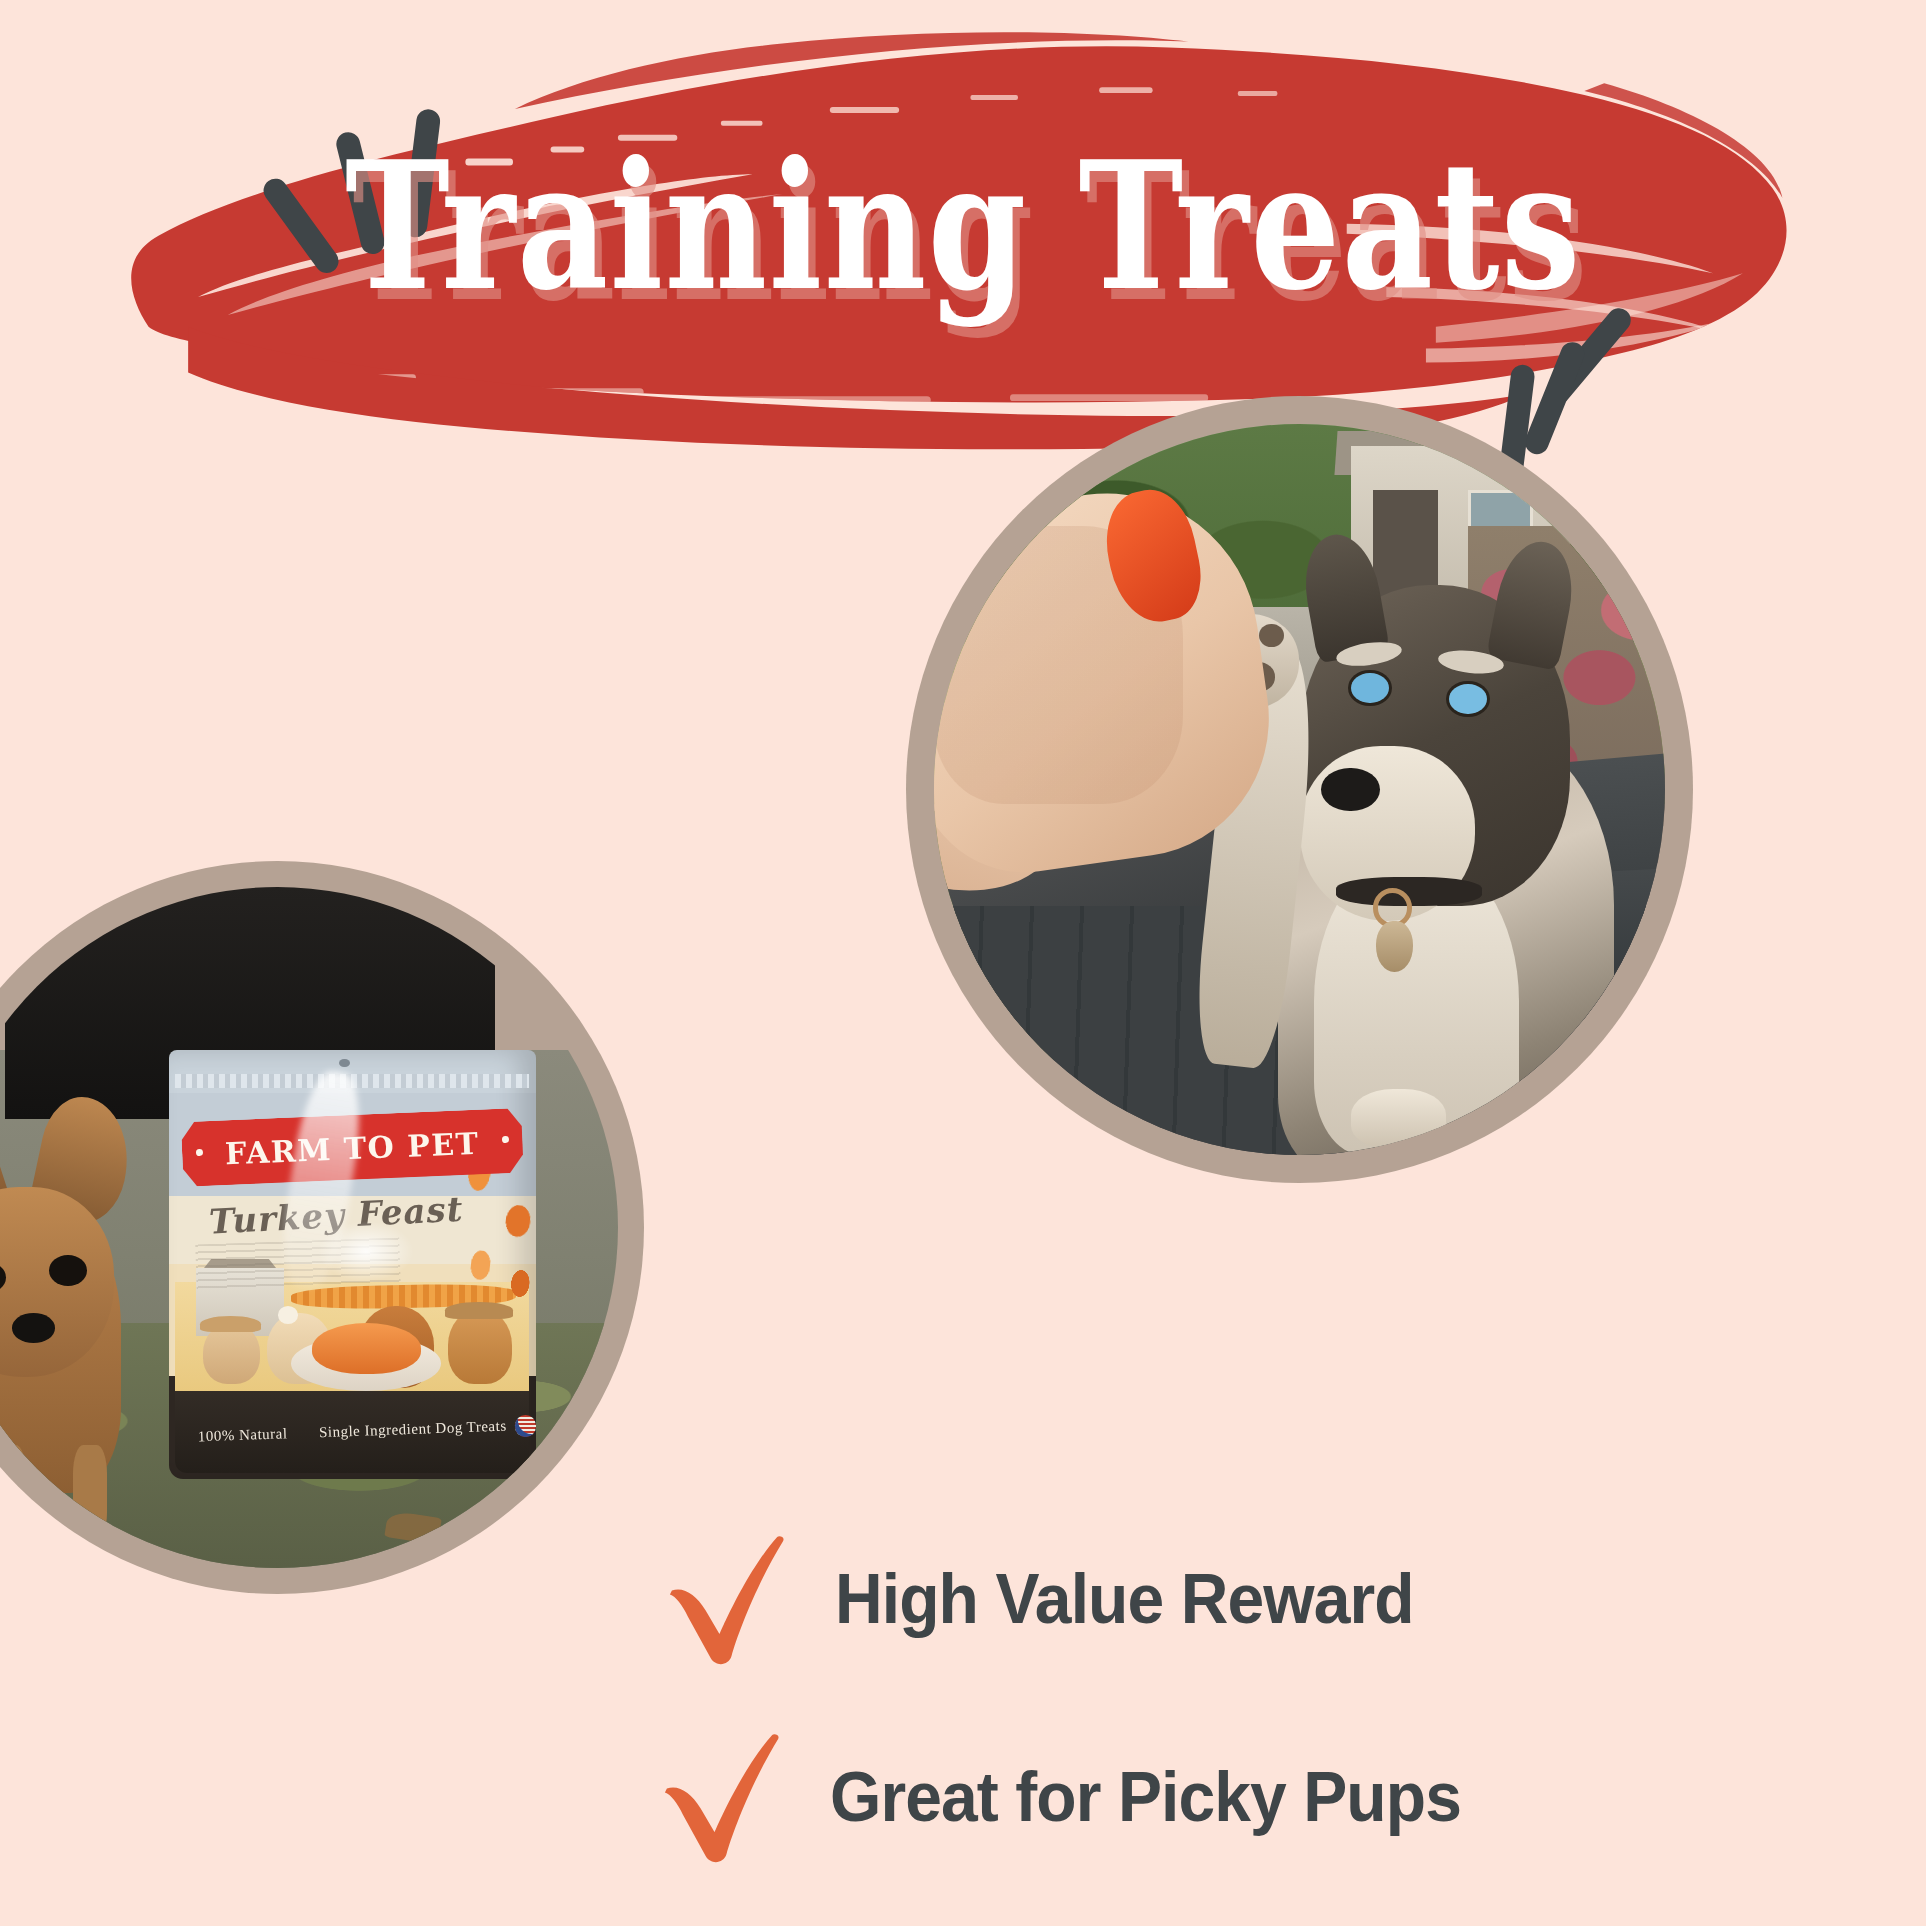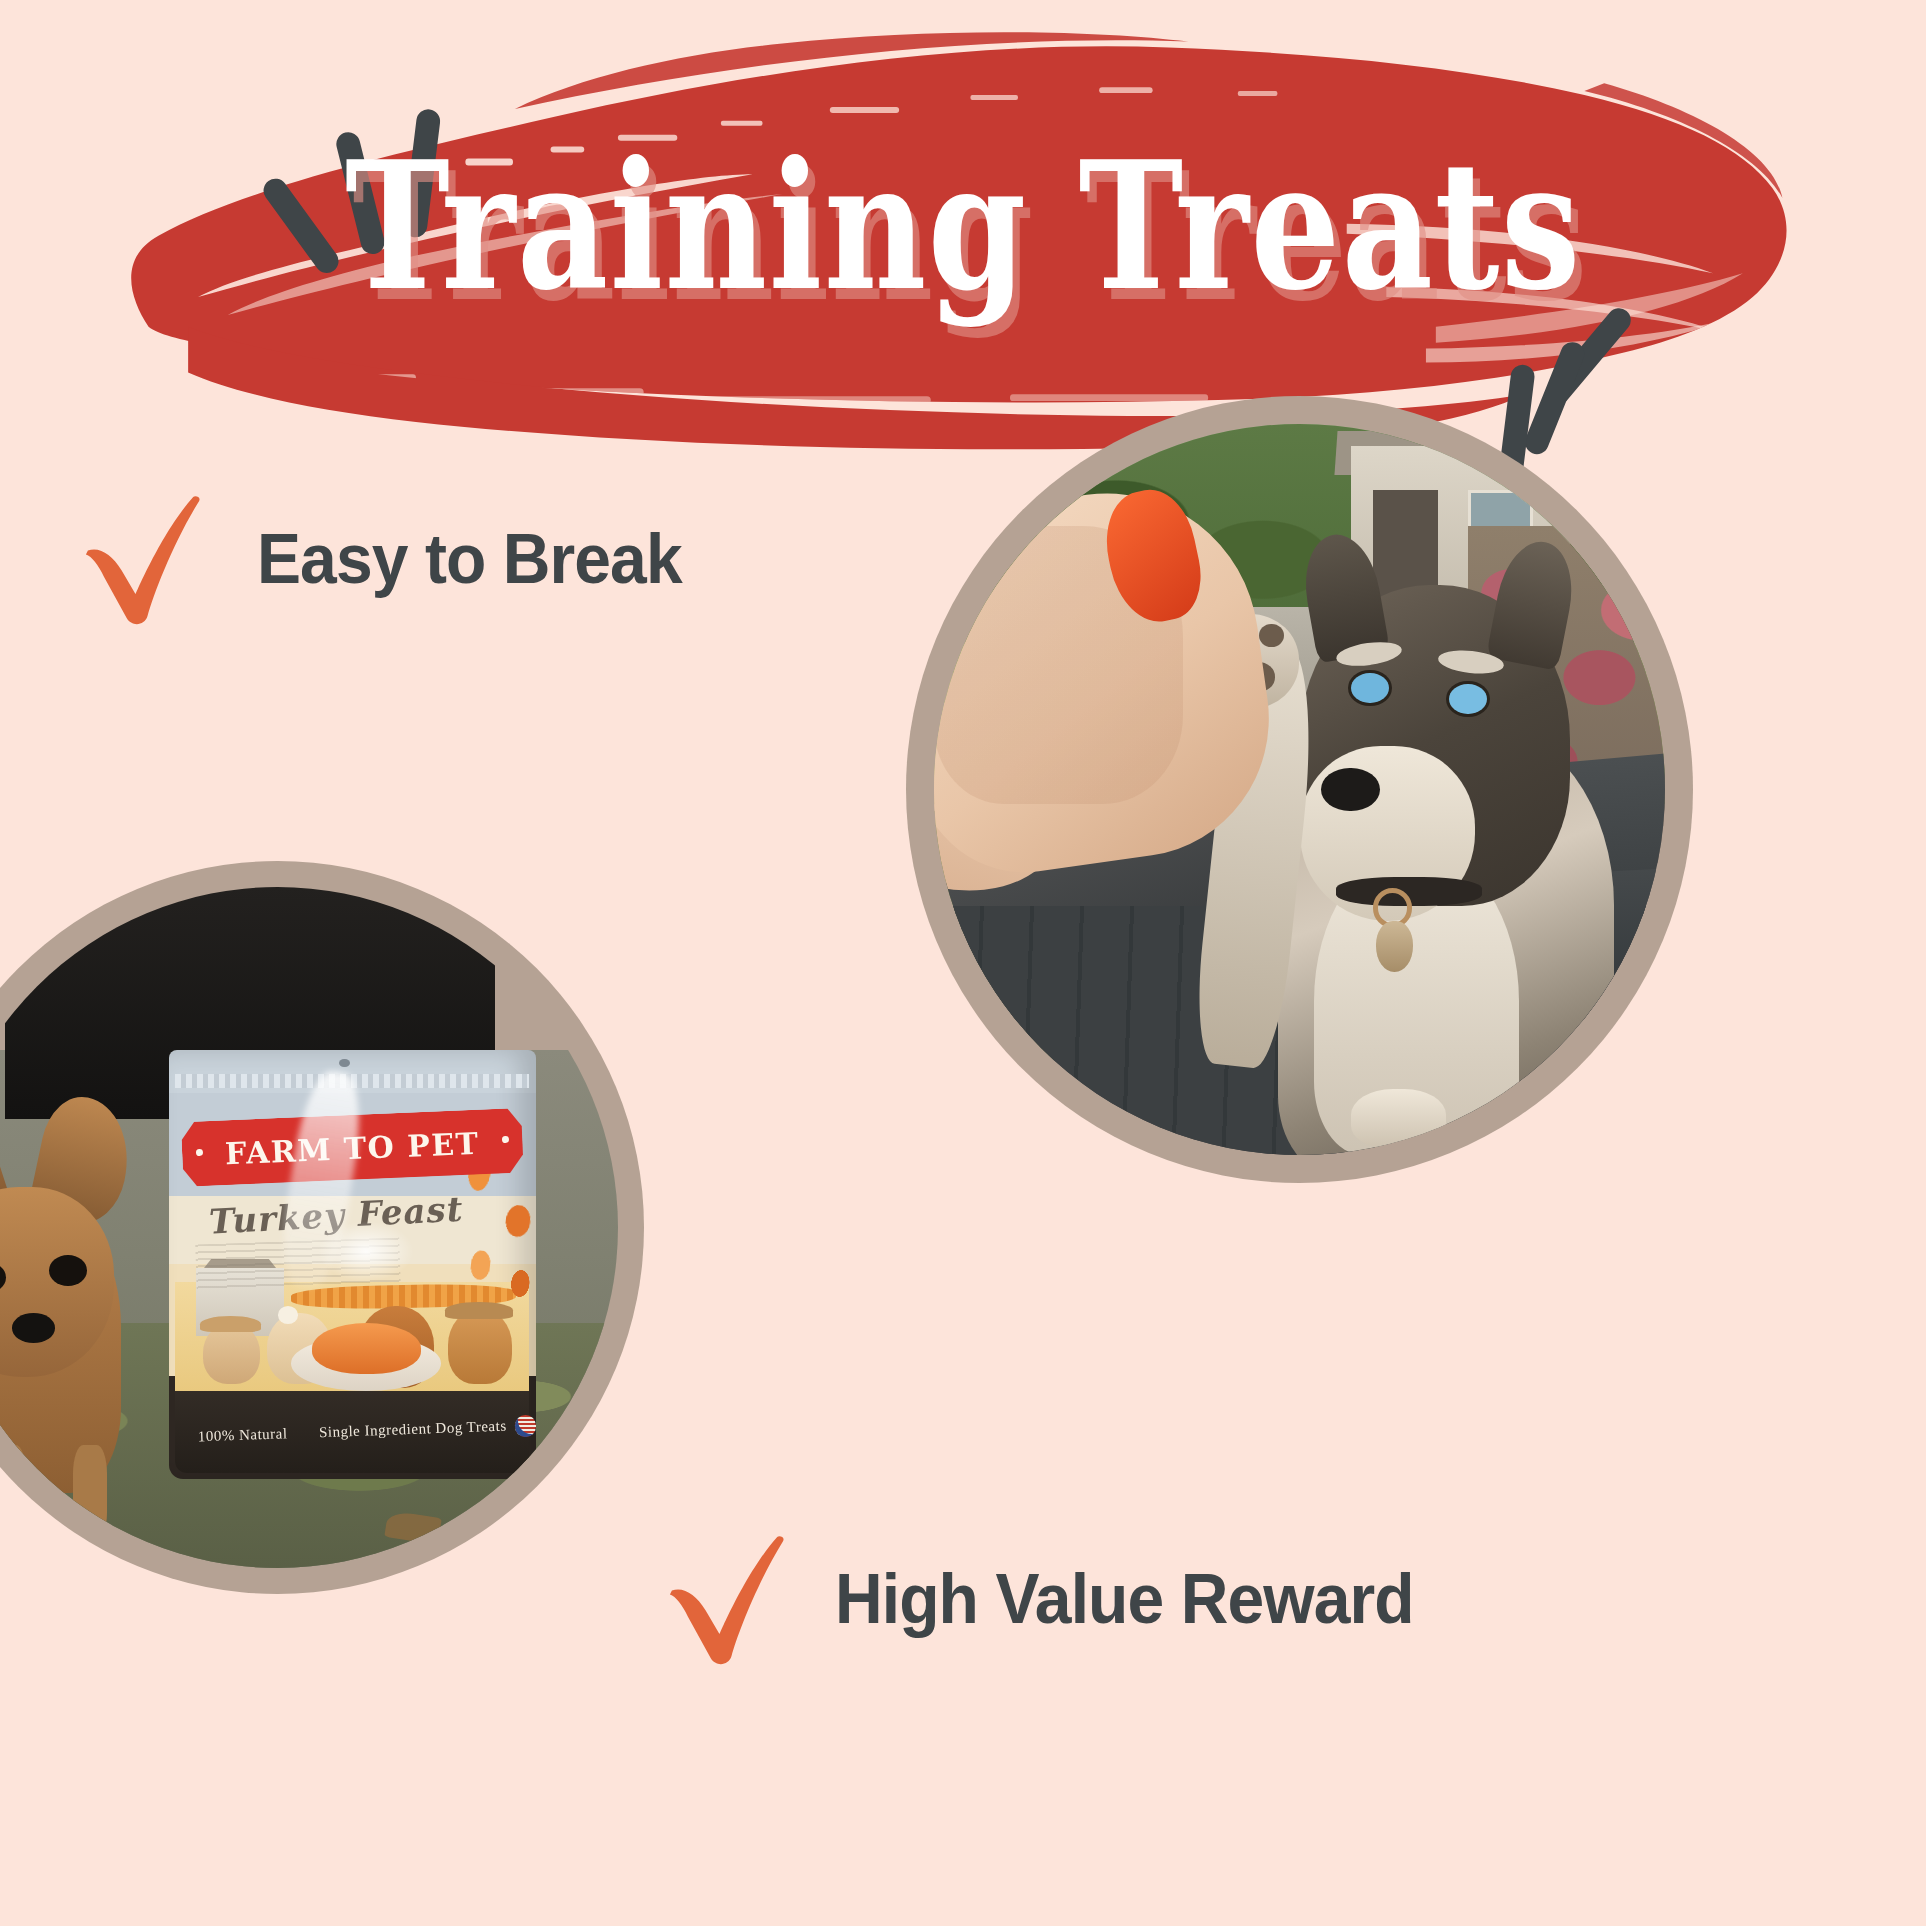--- a/index.html
+++ b/index.html
@@ -353,43 +353,43 @@
       <g fill="#3F4548">
         <rect x="1592" y="300" width="24" height="120" rx="12" transform="rotate(40 1604 360)"></rect>
         <rect x="1558" y="342" width="24" height="120" rx="12" transform="rotate(22 1570 402)"></rect>
         <rect x="1520" y="368" width="24" height="116" rx="12" transform="rotate(7 1532 426)"></rect>
       </g>
     </svg>
 
     <div class="hero-title">Training Treats</div>
   </div>
 
-  <div class="check-row" id="row-easy">
-    <span class="check-icon">
-      <svg width="149" height="149" viewBox="0 0 150 150">
-        <path d="M14,66 C26,62 38,70 48,86 L62,110 C62,110 88,48 120,12
-                 C122,10 128,12 126,16 C100,58 80,110 74,132
-                 C71,142 58,143 53,134 L30,92 C24,80 18,72 12,70 Z" fill="#E2653A"></path>
-      </svg>
-    </span>
-    <span class="check-label">Easy to Break</span>
-  </div>
 
 
   <div class="check-row" id="row-high">
     <span class="check-icon">
       <svg width="149" height="149" viewBox="0 0 150 150">
         <path d="M14,66 C26,62 38,70 48,86 L62,110 C62,110 88,48 120,12
                  C122,10 128,12 126,16 C100,58 80,110 74,132
                  C71,142 58,143 53,134 L30,92 C24,80 18,72 12,70 Z" fill="#E2653A"></path>
       </svg>
     </span>
     <span class="check-label">High Value Reward</span>
   </div>
 
+  <div class="check-row" id="row-picky">
+    <span class="check-icon">
+      <svg width="149" height="149" viewBox="0 0 150 150">
+        <path d="M14,66 C26,62 38,70 48,86 L62,110 C62,110 88,48 120,12
+                 C122,10 128,12 126,16 C100,58 80,110 74,132
+                 C71,142 58,143 53,134 L30,92 C24,80 18,72 12,70 Z" fill="#E2653A"></path>
+      </svg>
+    </span>
+    <span class="check-label">Great for Picky Pups</span>
+  </div>
 
   <div class="photo-circle" id="circle-husky">
     <div class="photo-inner">
       <div class="scene">
         <div class="hk-sky"></div>
         <div class="hk-trees"></div>
         <div class="hk-lawn"></div>
         <div class="hk-shed-roof"></div>
         <div class="hk-shed"></div>
         <div class="hk-shed-door"></div>

